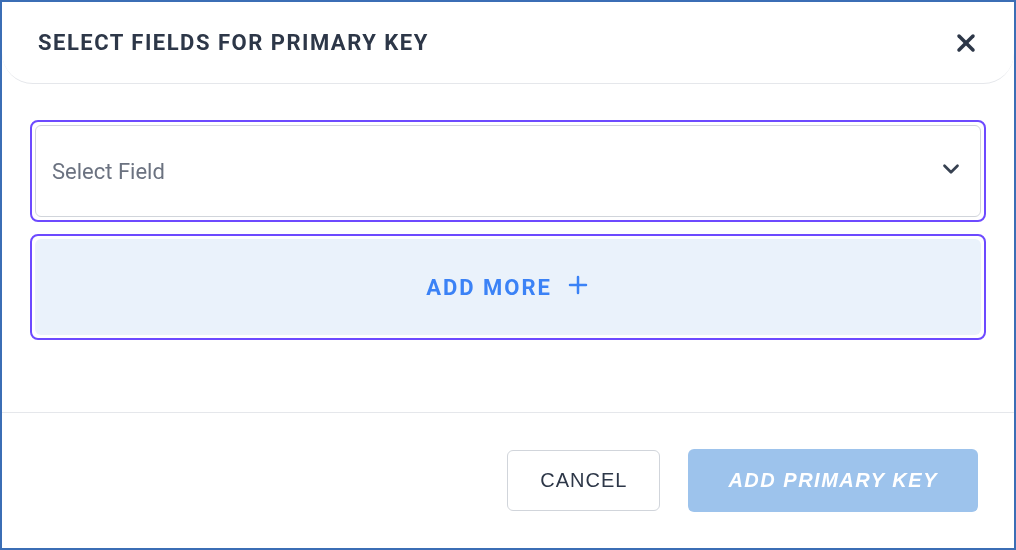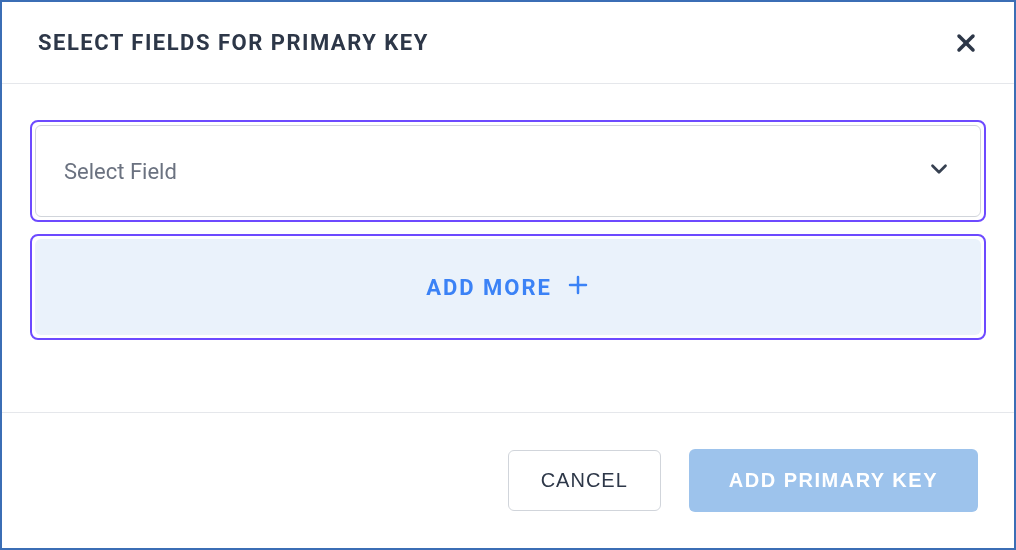--- a/index.html
+++ b/index.html
@@ -20,20 +20,21 @@
       background: #fff;
       display: flex;
       flex-direction: column;
     }
     .modal-header {
       display: flex;
       justify-content: space-between;
       align-items: center;
       padding: 28px 36px 28px 36px;
       border-bottom: 1px solid #e5e7eb;
+      border-radius: 31px;
     }
     .modal-title {
       font-size: 22px;
       font-weight: 700;
       letter-spacing: 1.5px;
       color: #2d3748;
       text-transform: uppercase;
     }
     .close-icon {
       cursor: pointer;
@@ -49,21 +50,21 @@
     .select-field {
       width: 100%;
       border: 2px solid #6d4aff;
       border-radius: 8px;
       padding: 3px;
       margin-bottom: 12px;
     }
     .select-field-inner {
       border: 1px solid #d1d5db;
       border-radius: 6px;
-      padding: 30px 28px;
+      padding: 30px 16px;
       display: flex;
       justify-content: space-between;
       align-items: center;
       cursor: pointer;
       background: #fff;
       text-align: center;
     }
     .select-placeholder {
       font-size: 22px;
       color: #6b7280;
@@ -122,20 +123,21 @@
       border: none;
       background: #9dc3ec;
       border-radius: 6px;
       padding: 20px 40px;
       font-size: 20px;
       font-weight: 700;
       letter-spacing: 1.5px;
       color: #fff;
       cursor: pointer;
       text-transform: uppercase;
+      font-style: italic;
     }
   </style>
 </head>
 <body>
 
 <div class="modal">
   <div class="modal-header">
     <div class="modal-title">SELECT FIELDS FOR PRIMARY KEY</div>
     <div class="close-icon">
       <svg width="24" height="24" viewBox="0 0 24 24" fill="none" stroke="currentColor" stroke-width="3.5" stroke-linecap="round">

